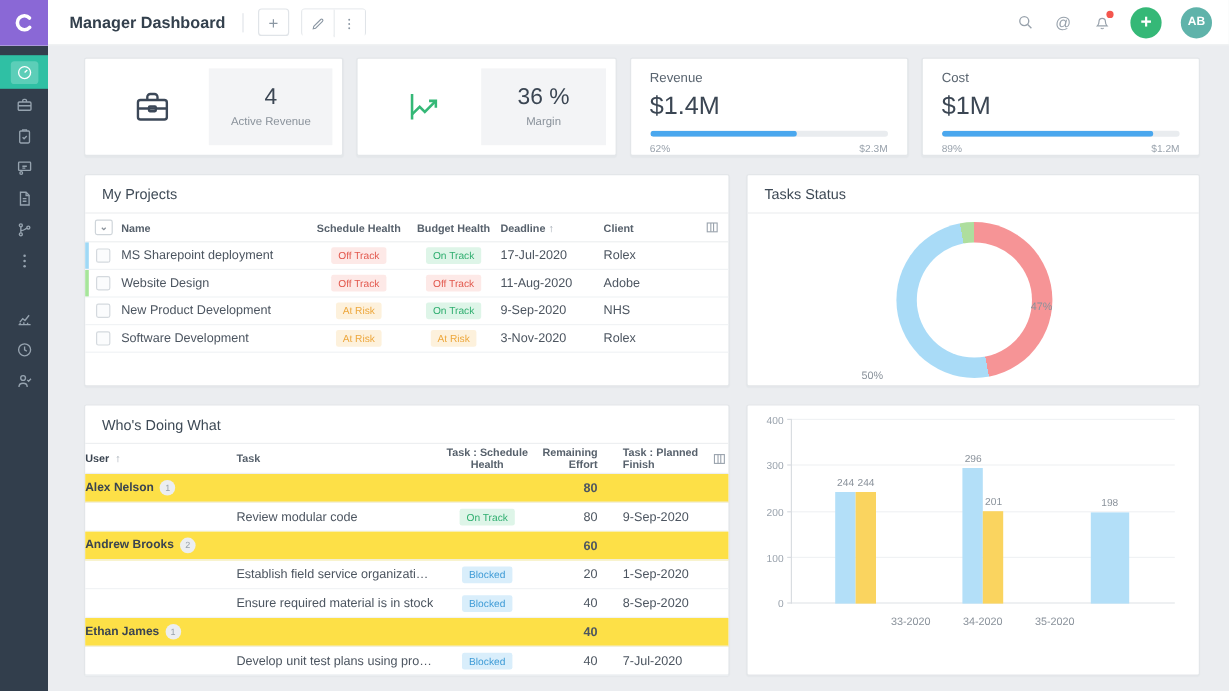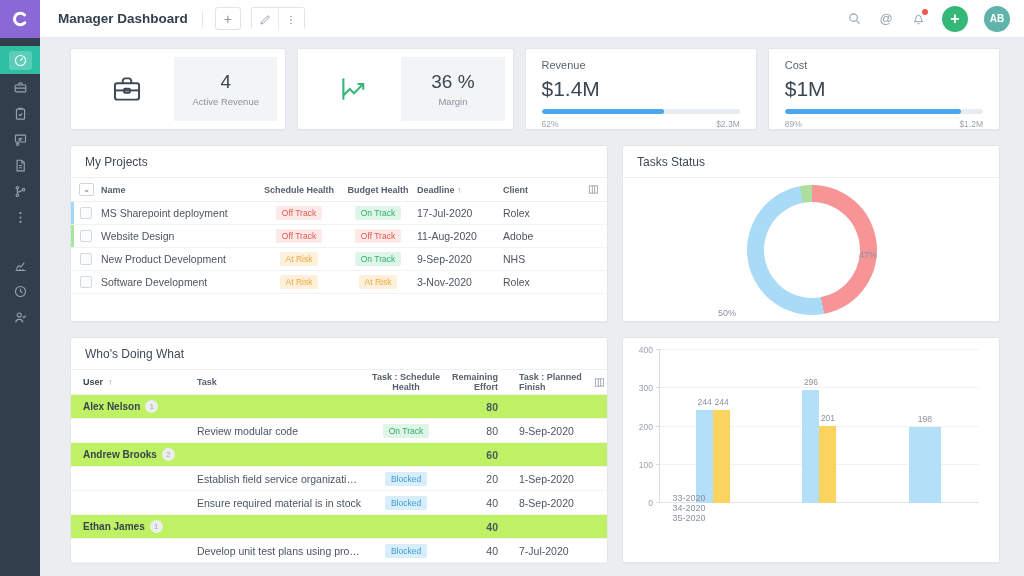--- a/index.html
+++ b/index.html
@@ -81,22 +81,22 @@
   .donut-hole { position:absolute; left:17px; top:17px; right:17px; bottom:17px; border-radius:50%; background:#fff; }
   .donut-label { position:absolute; font-size:9px; color:#8a929b; }
   .dl-0 { left:236px; top:72px; }
   .dl-1 { left:95px; top:130px; }
 
   
   .wdw-panel { width:538px; height:226px; flex:0 0 538px; }
   .wgrid { display:grid; grid-template-columns:118px 172px 90px 65px 93px; align-items:center; }
   .wgrid-head { height:25px; border-bottom:1px solid #edeff1; font-size:9px; font-weight:bold; color:#57616c; }
   .wgrid-row { height:24px; border-bottom:1px solid #f1f3f5; font-size:10.5px; color:#4c5560; }
-  .wgrid-row.group { background:#bef264; }
-  .guser { padding-left:12px; font-weight:bold; font-size:10px; color:#3a4450; display:flex; align-items:center; gap:5px; }
+  .wgrid-row.group { background:#fde047; }
+  .guser { padding-left:0; font-weight:bold; font-size:10px; color:#3a4450; display:flex; align-items:center; gap:5px; }
   .gcount { width:13px; height:13px; border-radius:50%; background:#eceef1; color:#98a1ab; font-size:7.5px;
     display:flex; align-items:center; justify-content:center; font-weight:normal; }
   .task-cell { padding-left:8px; overflow:hidden; white-space:nowrap; text-overflow:ellipsis; }
   .eff-cell { text-align:right; padding-right:18px; }
   .eff-cell.b { font-weight:bold; }
   .fin-cell { padding-left:3px; }
   .wcol-icon { position:absolute; right:-6px; }
 
   
   .effort-panel { flex:1 1 0; height:226px; }
@@ -104,21 +104,21 @@
   .bc-plot { position:absolute; left:36px; right:20px; top:12px; bottom:28px;
     border-left:1px solid #d9dde1; }
   .bc-grid { position:absolute; left:0; right:0; height:1px; background:#f0f2f4; }
   .bc-grid.zero { background:#e3e6e9; }
   .bc-ytick { position:absolute; right:100%; margin-right:7px; transform:translateY(50%); font-size:8.5px; color:#9aa3ad; }
   .bc-tickmark { position:absolute; right:100%; width:4px; height:1px; background:#d9dde1; }
   .bc-groups { position:absolute; inset:0; display:flex; justify-content:space-around; align-items:flex-end; }
   .bc-group { width:34px; height:100%; display:flex; align-items:flex-end; }
   .bc-bar { width:32px; position:relative; }
   .bc-val { position:absolute; top:-13px; left:50%; transform:translateX(-50%); font-size:8.5px; color:#8a929b; white-space:nowrap; }
-  .bc-xlabels { position:absolute; left:36px; right:20px; bottom:8px; display:flex; justify-content:center;flex-direction:column; }
+  .bc-xlabels { position:absolute; left:36px; right:20px; bottom:8px; display:flex; justify-content:center; }
   .bc-xlabel { width:60px; text-align:center; font-size:9px; color:#8a929b; }
 
   svg { display:block; }
 </style>
 </head>
 <body>
 
 <div class="topbar">
   <div class="logo-box">
     <svg viewBox="0 0 24 24" width="20" height="20">

